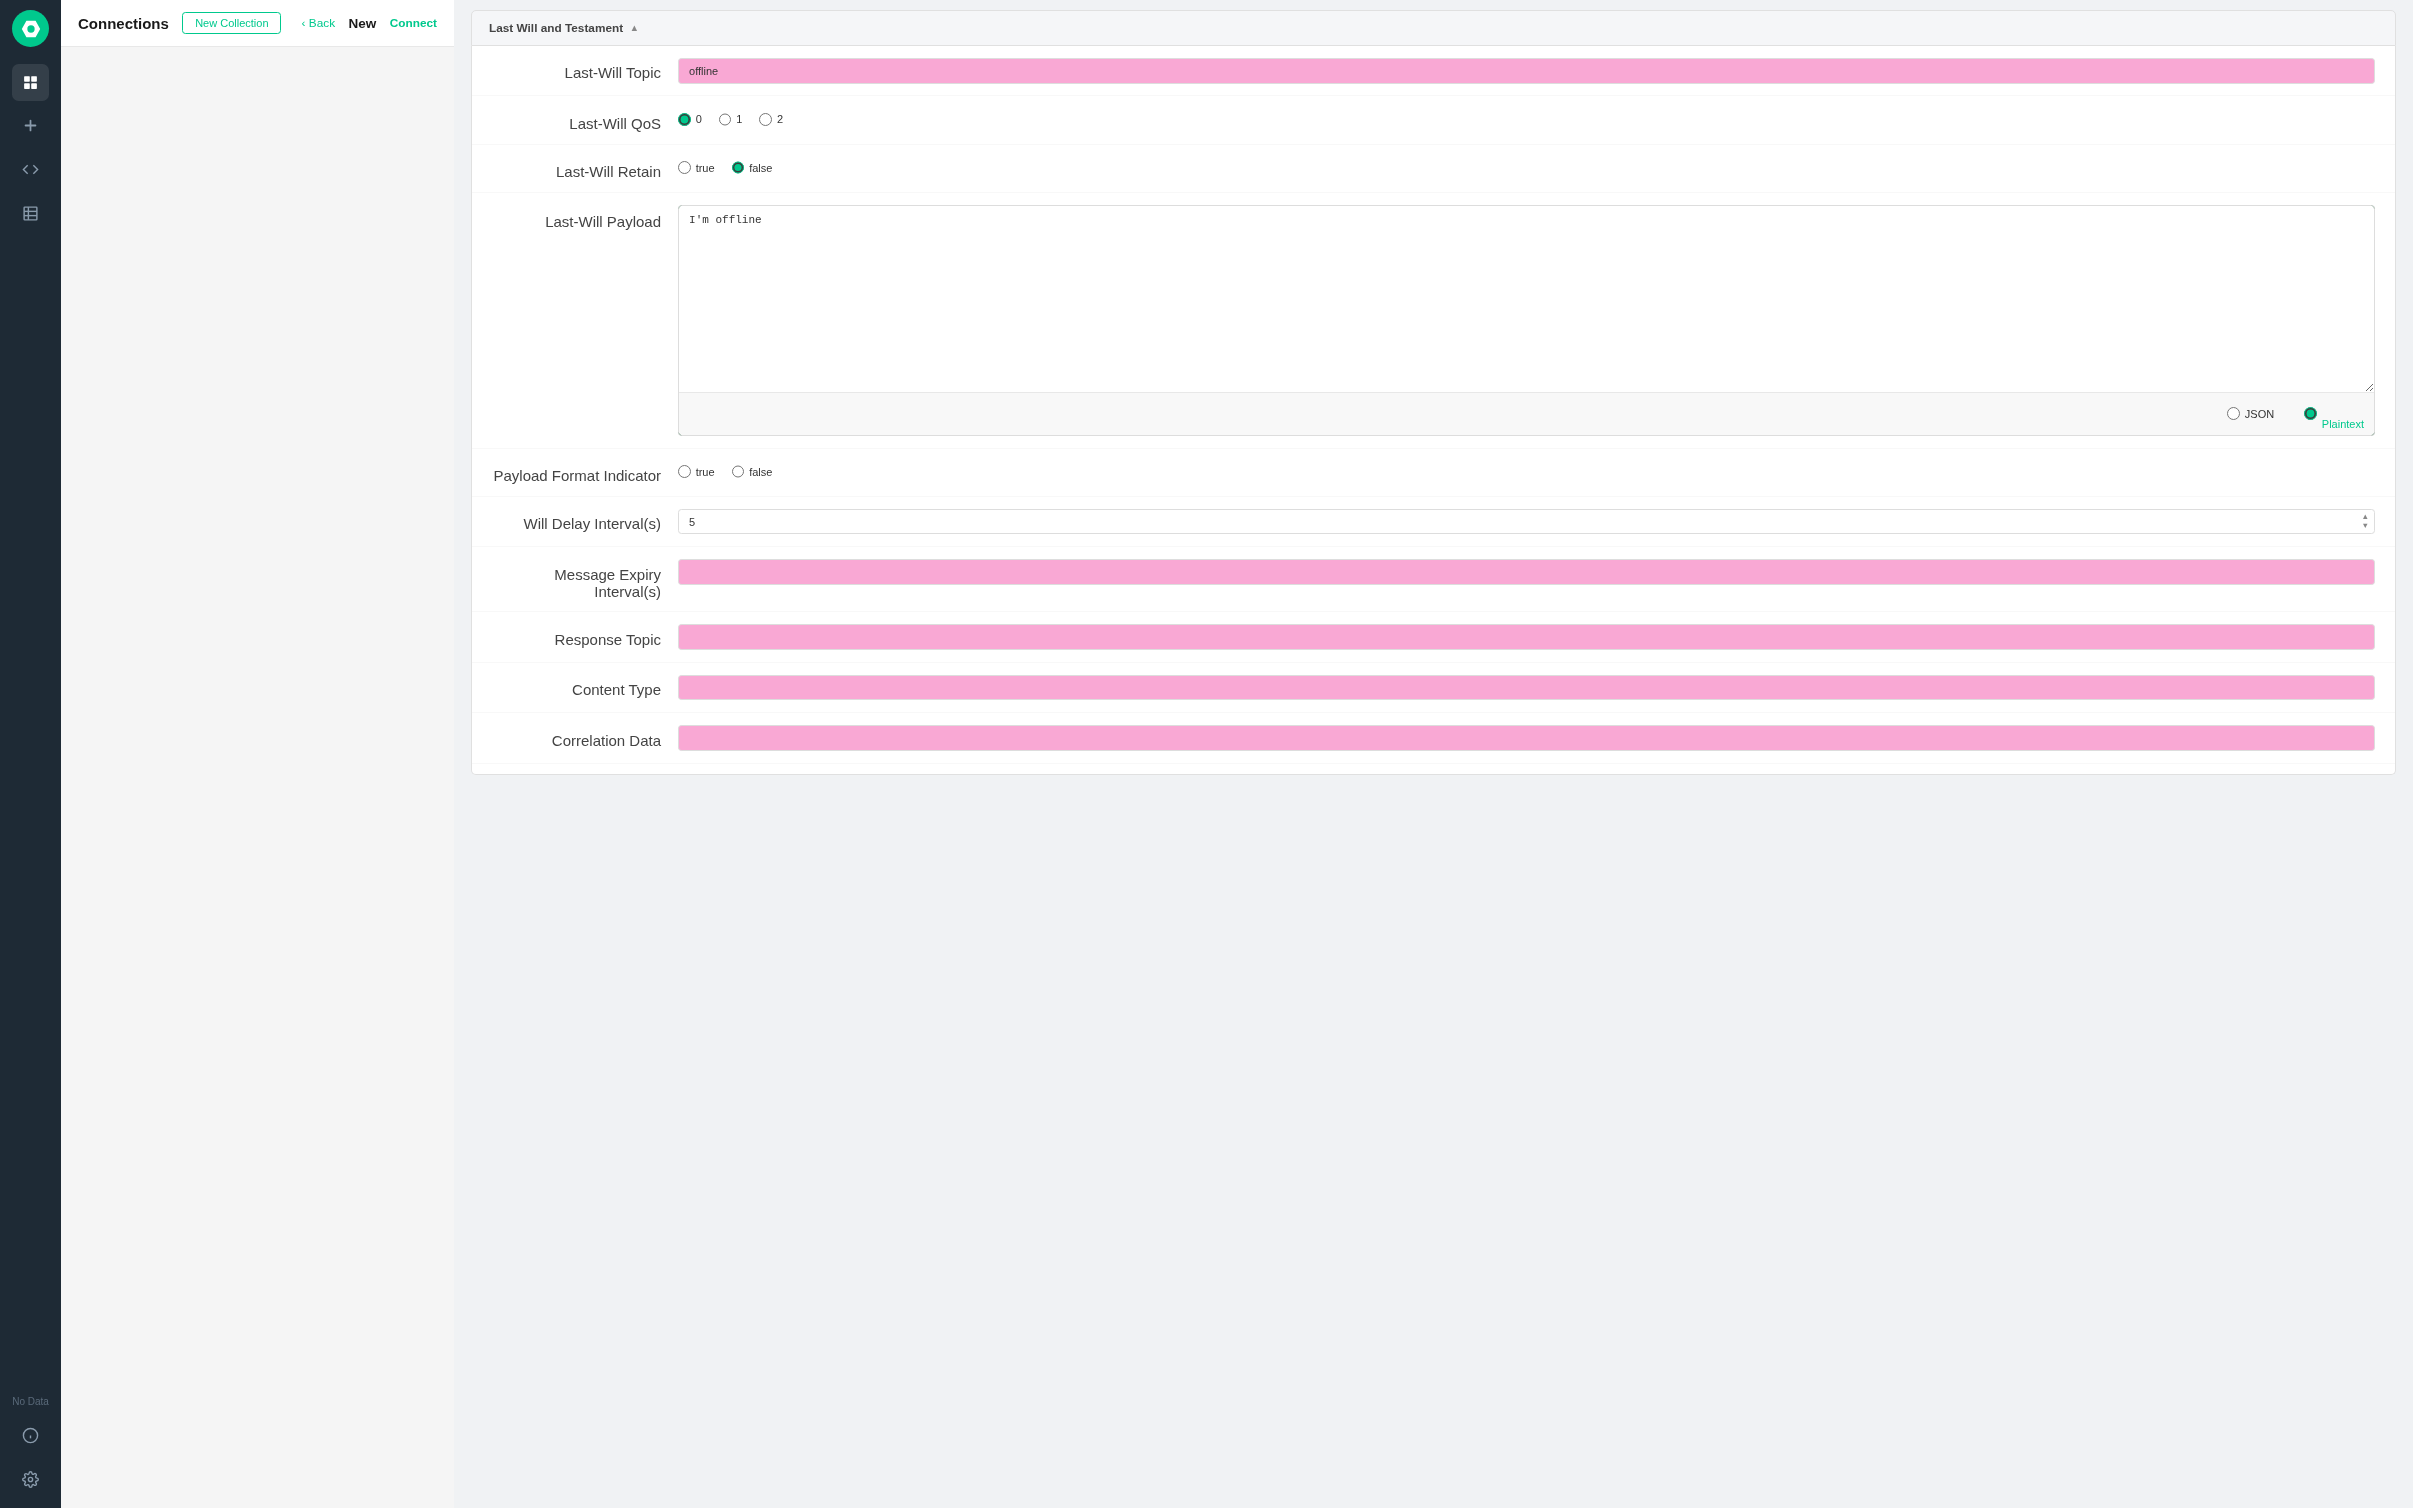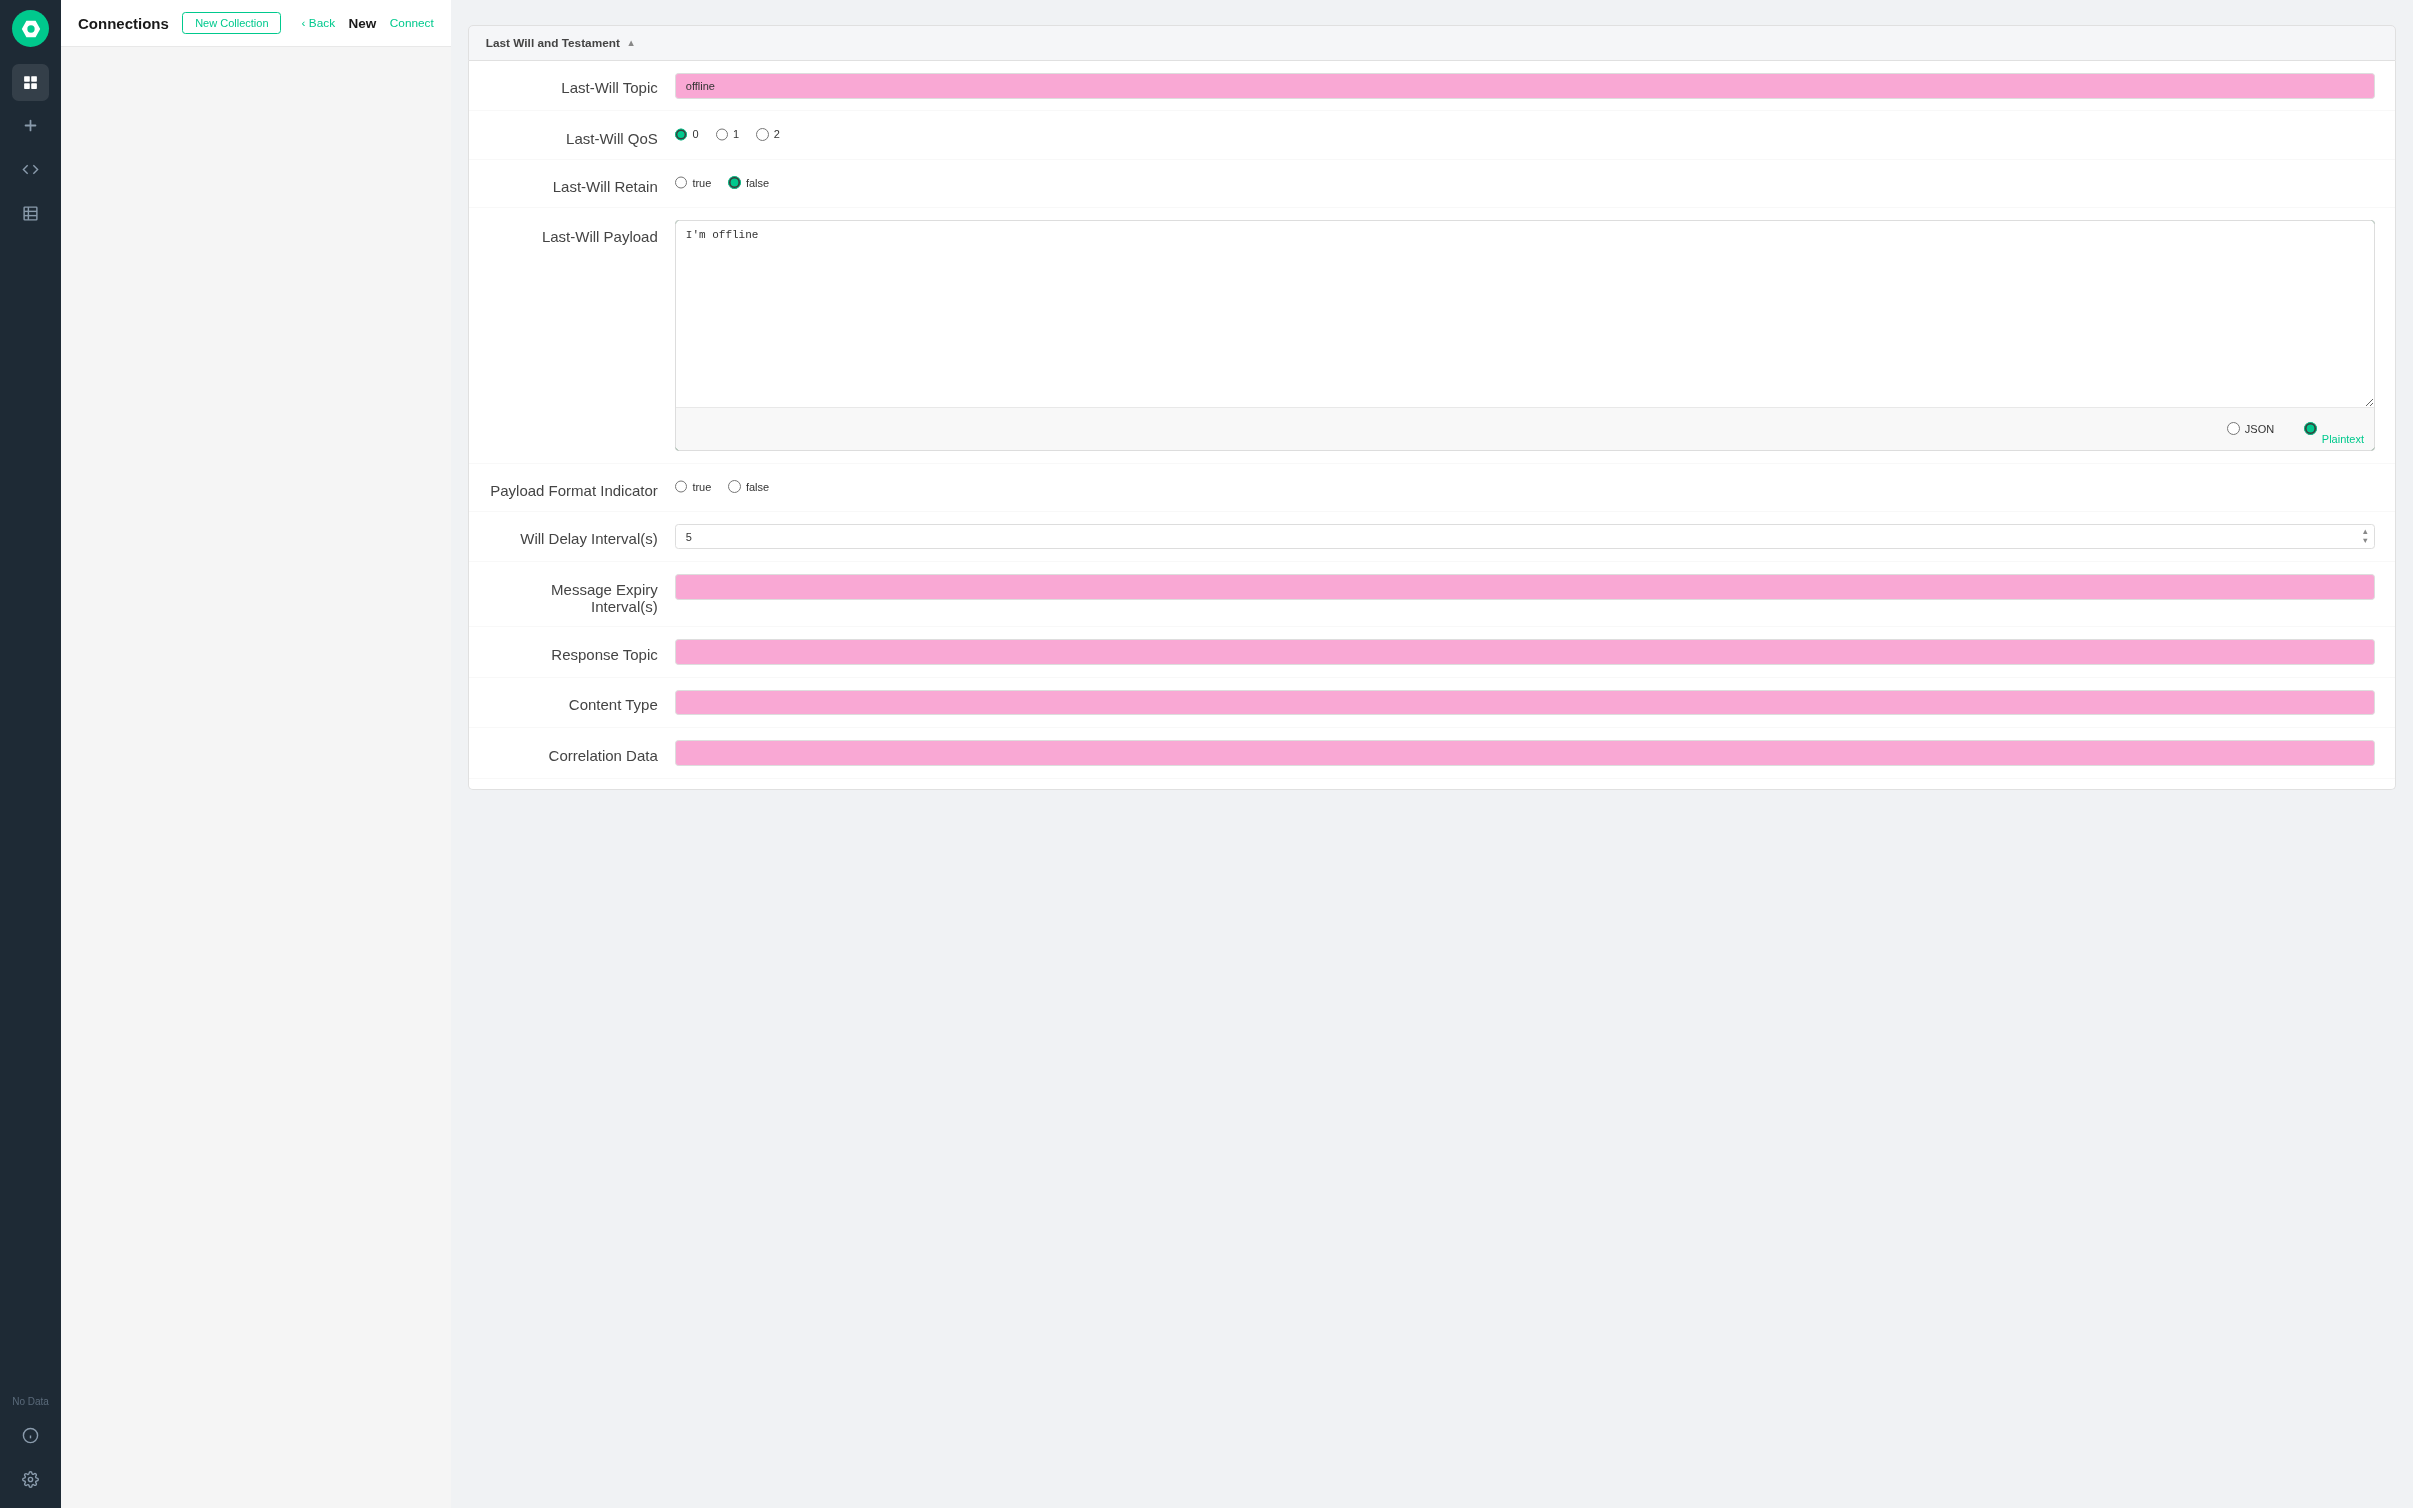--- a/index.html
+++ b/index.html
@@ -93,28 +93,28 @@
       flex: 1;
       text-align: center;
       font-size: 13.5px;
       font-weight: 600;
       color: #1a1a1a;
     }
     .header-connect {
       color: #00c98d;
       font-size: 11.8px;
       cursor: pointer;
-      font-weight: 400;
+      font-weight: 700;
     }
 
     
     .content {
       flex: 1;
       overflow-y: auto;
-      padding: 15px 0 34px 0;
+      padding: 0 0 34px 0;
       background: #f0f2f4;
     }
 
     .form-row {
       display: flex;
       align-items: flex-start;
       padding: 11.8px 20px;
       border-bottom: 0.8px solid #f8f8f8;
       min-height: 44px;
     }

